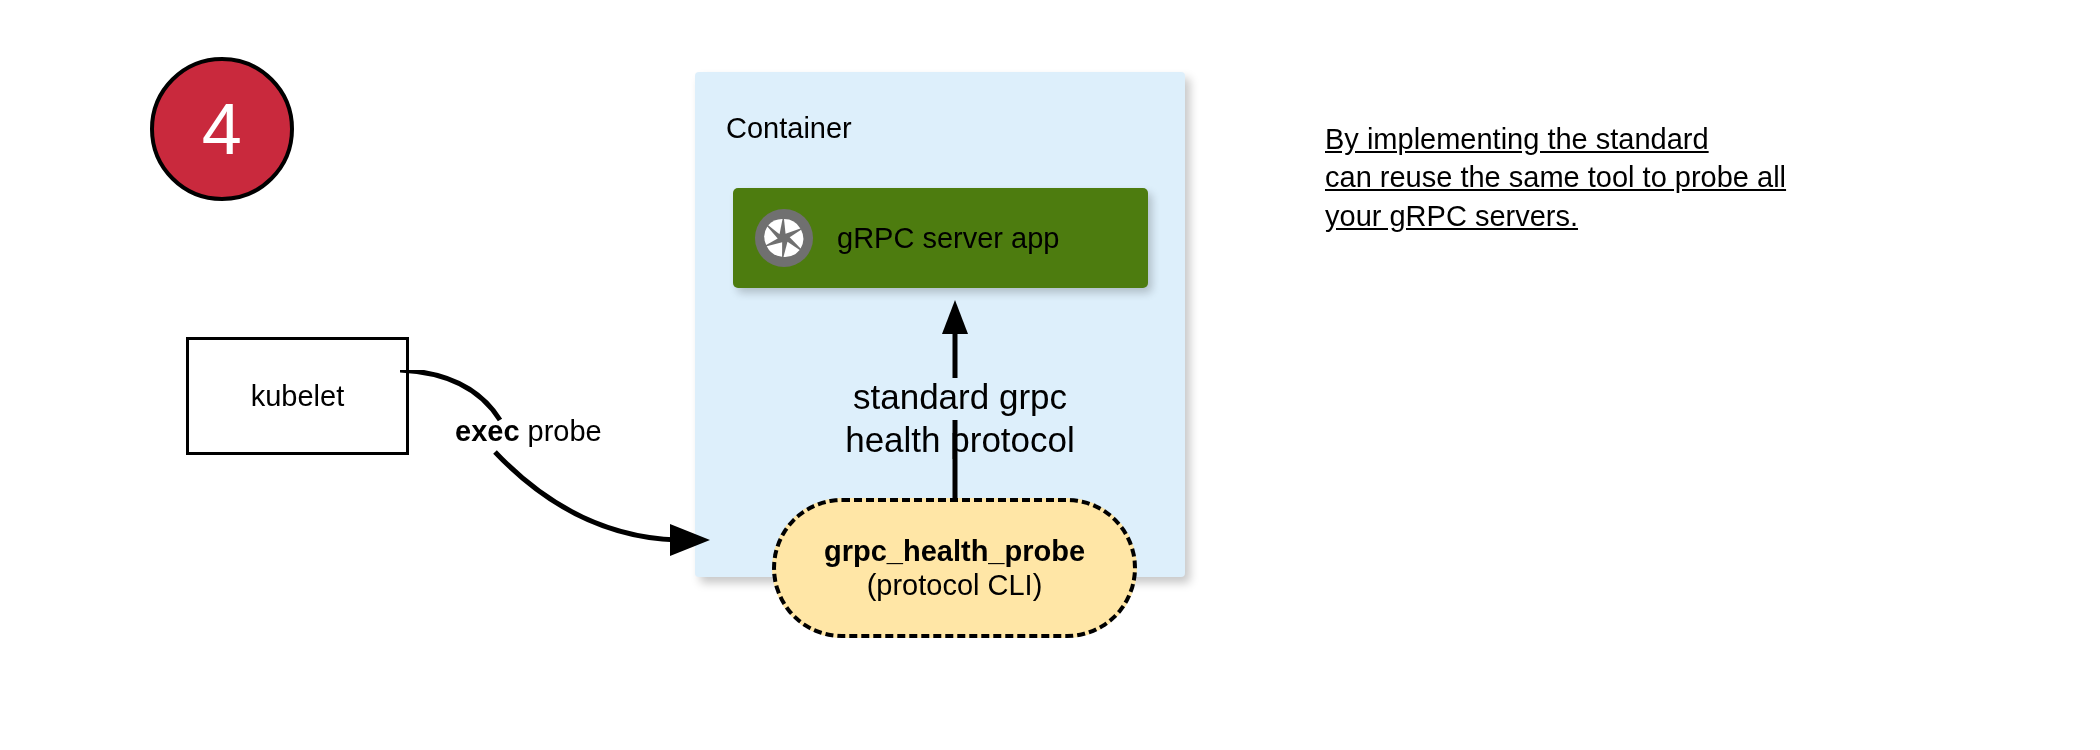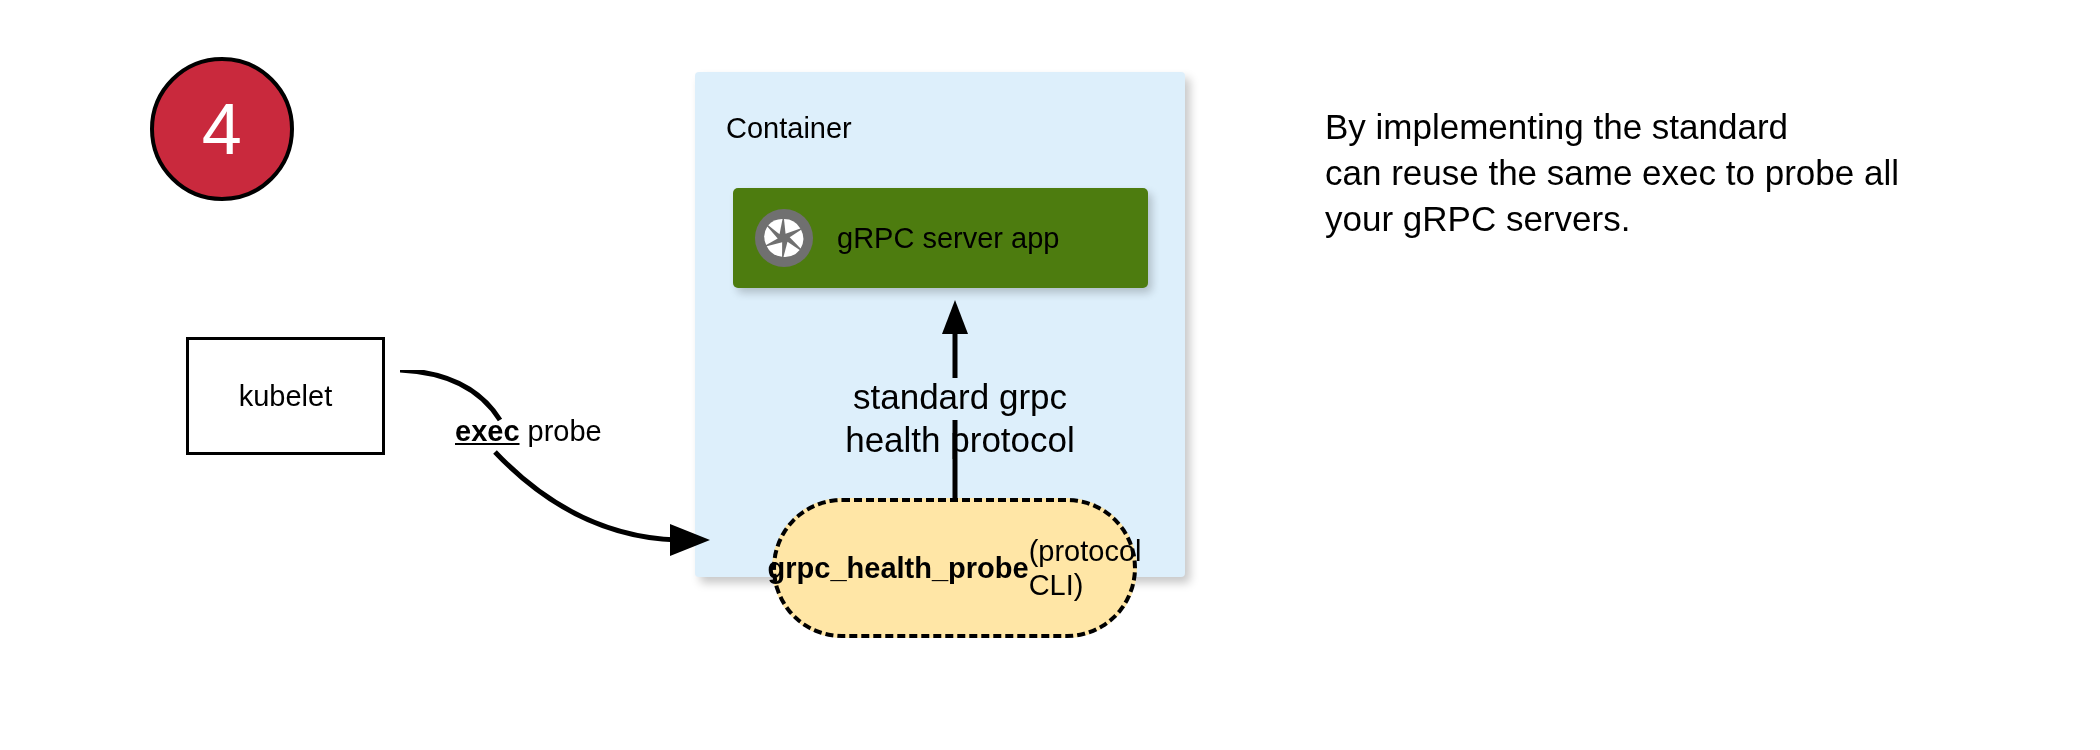--- a/index.html
+++ b/index.html
@@ -37,21 +37,21 @@
     line-height: 1;
     font-weight: 400;
     letter-spacing: 0.5px;
   }
 
   
   #kubelet-node {
     position: absolute;
     left: 186px;
     top: 337px;
-    width: 199px;
+    width: 223px;
     height: 118px;
     background: #ffffff;
     border: 3px solid #000000;
     box-sizing: border-box;
     display: flex;
     align-items: center;
     justify-content: center;
   }
   #kubelet-node .label {
     font-size: 29px;
@@ -109,21 +109,21 @@
     position: absolute;
     left: 772px;
     top: 498px;
     width: 365px;
     height: 140px;
     background: #ffe6a6;
     border: 4px dashed #000000;
     border-radius: 70px;
     box-sizing: border-box;
     display: flex;
-    flex-direction: row;
+    flex-direction: column;
     align-items: center;
     justify-content: center;
   }
   #health-probe-node .probe-name {
     font-size: 29px;
     font-weight: bold;
     line-height: 1.18;
   }
   #health-probe-node .probe-sub {
     font-size: 29px;
@@ -158,31 +158,31 @@
   }
   #exec-probe-label {
     position: absolute;
     left: 455px;
     top: 415px;
     font-size: 29px;
     white-space: nowrap;
   }
   #exec-probe-label .bold {
     font-weight: bold;
+  }
+
+  
+  #annotation-text {
+    position: absolute;
+    left: 1325px;
+    top: 120px;
+    width: 580px;
+    font-size: 29px;
+    line-height: 1.32;
     text-decoration: underline;
-  }
-
-  
-  #annotation-text {
-    position: absolute;
-    left: 1325px;
-    top: 104px;
-    width: 580px;
-    font-size: 35px;
-    line-height: 1.32;
   }
   #annotation-text .ln { display: block; white-space: nowrap; }
 </style>
 </head>
 <body>
 
 <div id="step-badge">
   <span class="num">4</span>
 </div>
 
@@ -228,15 +228,15 @@
   <path d="M0 0 C 45 2, 80 18, 100 50" fill="none" stroke="#000000" stroke-width="5"></path>
   <path d="M95 82 C 150 140, 210 168, 278 170" fill="none" stroke="#000000" stroke-width="5"></path>
   <polygon points="310,170 270,186 270,154" fill="#000000"></polygon>
 </svg>
 <div id="exec-probe-label">
   <span class="bold">exec</span><span> probe</span>
 </div>
 
 <div id="annotation-text">
   <span class="ln">By implementing the standard</span>
-  <span class="ln">can reuse the same exec to probe all</span>
+  <span class="ln">can reuse the same tool to probe all</span>
   <span class="ln">your gRPC servers.</span>
 </div>
 
 </body></html>

